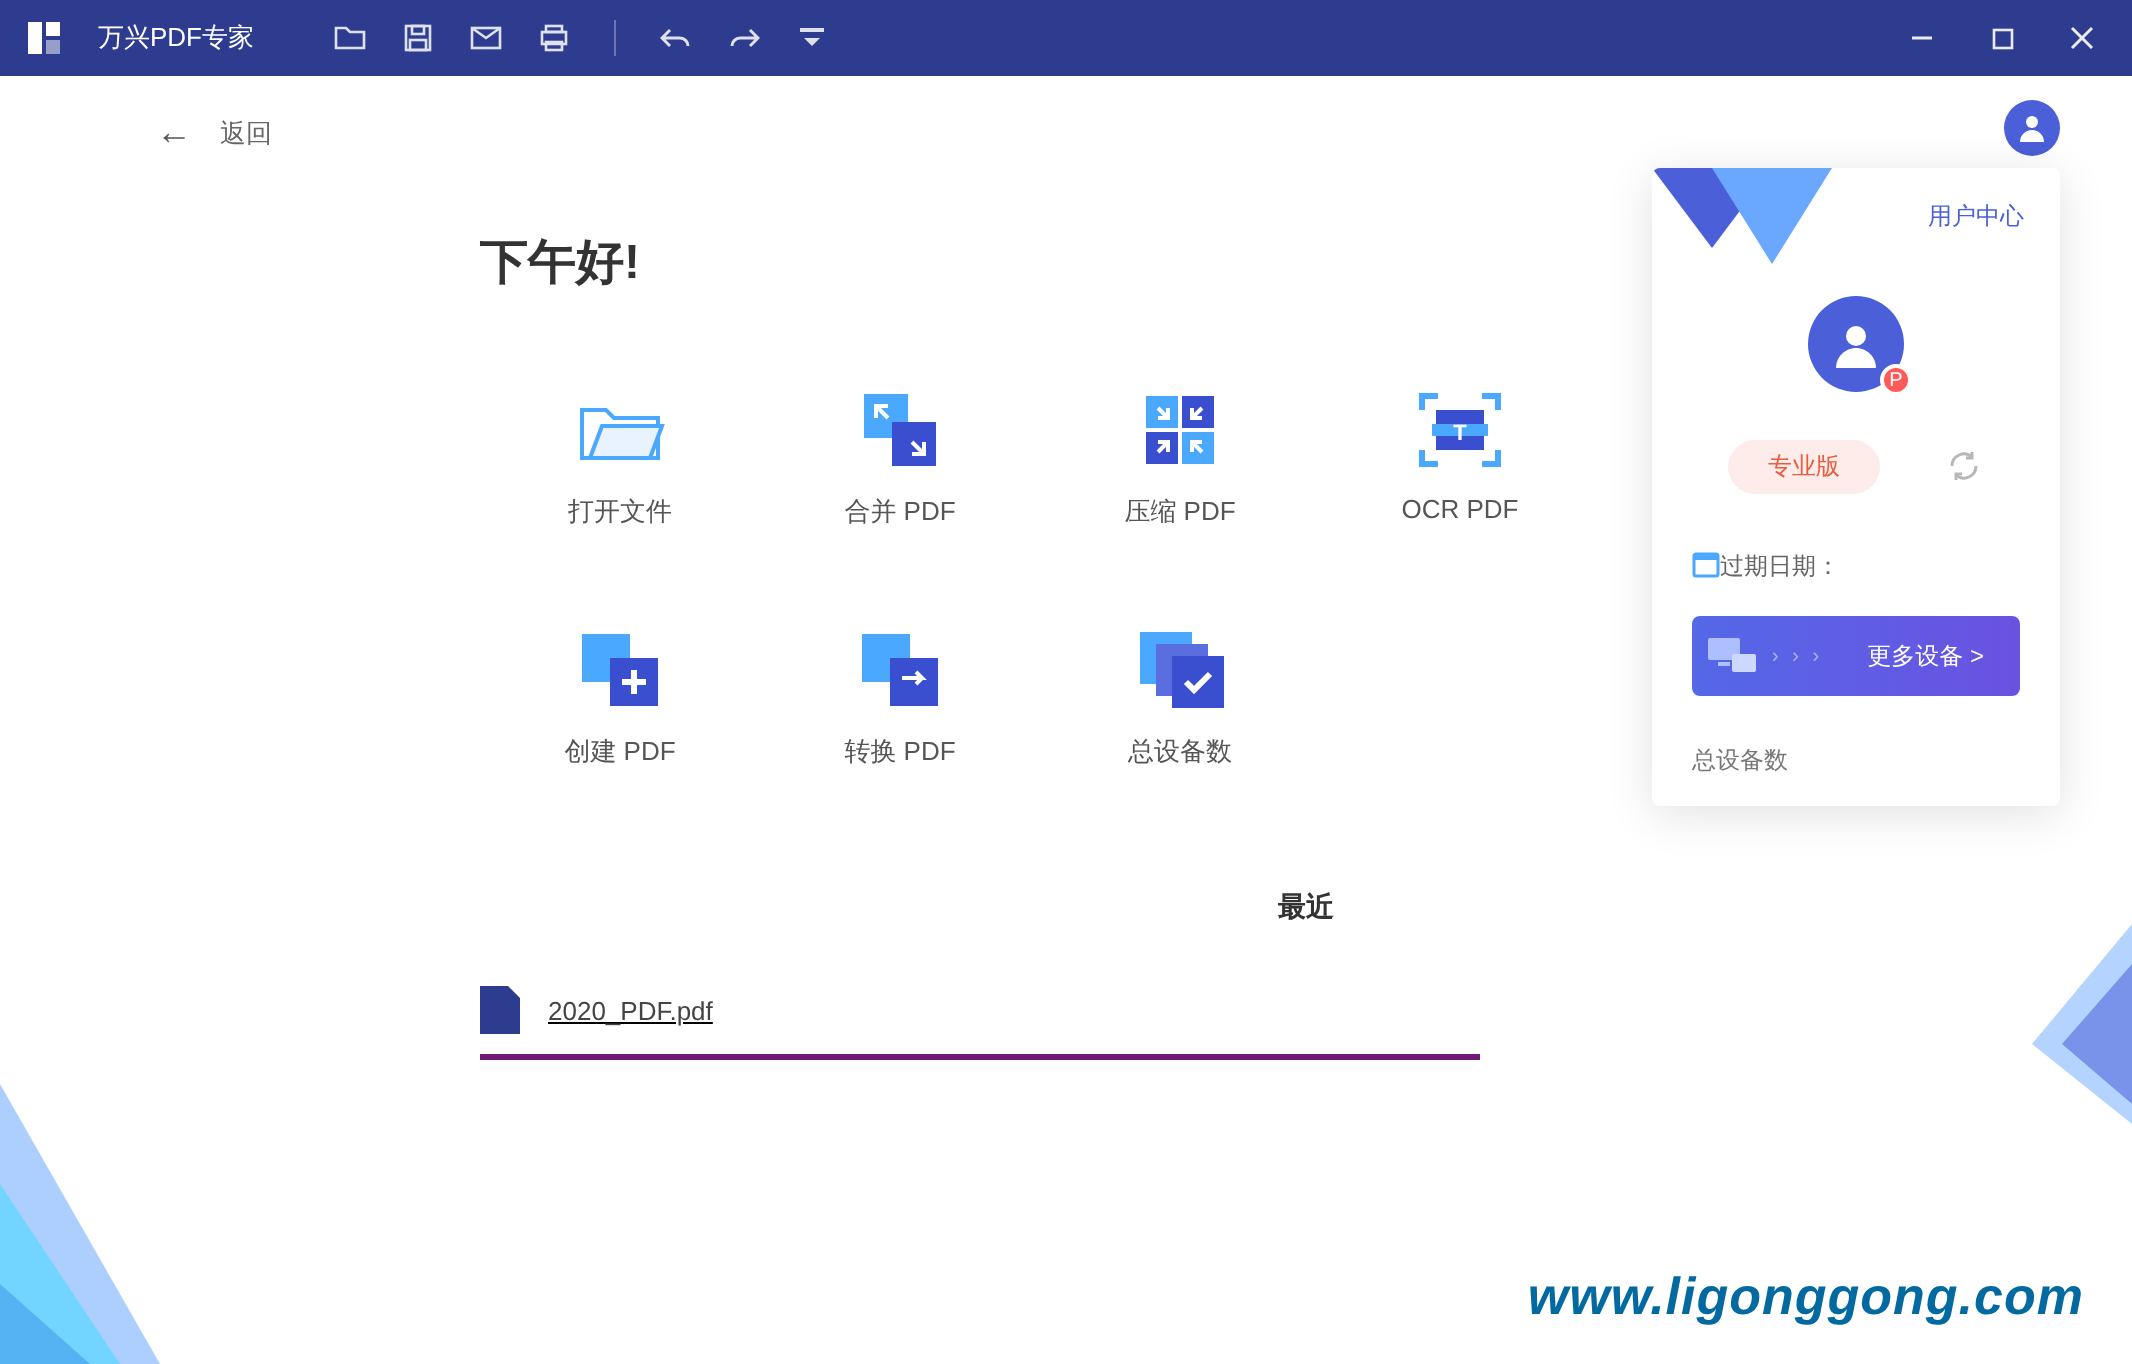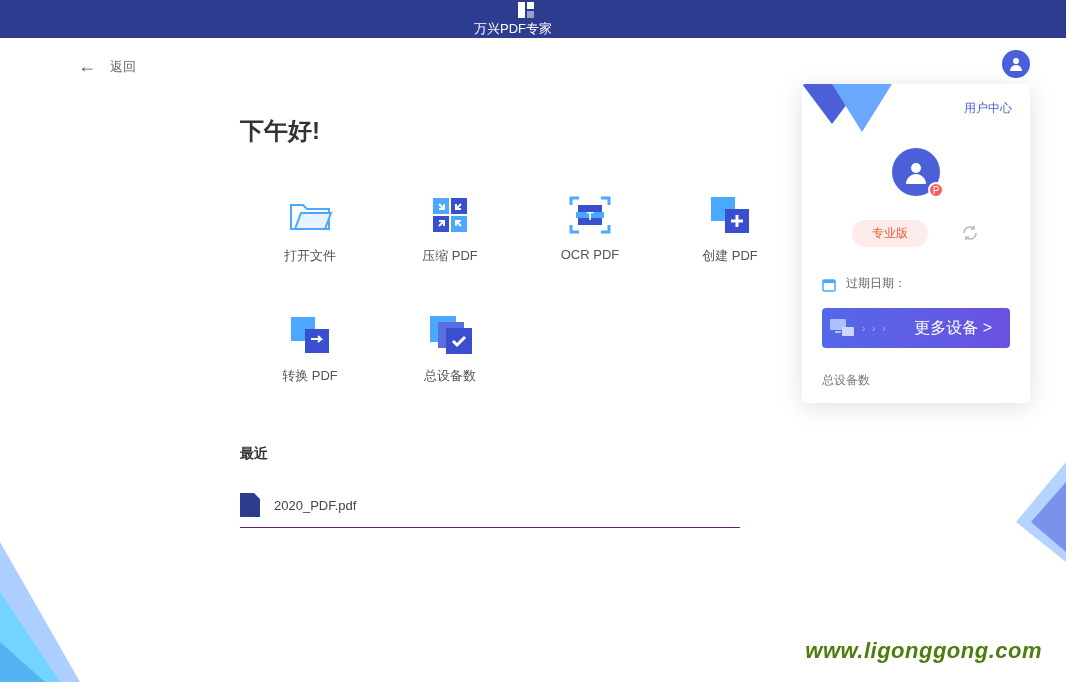--- a/index.html
+++ b/index.html
@@ -1,18 +1,18 @@
 <!DOCTYPE html>
 <html><head>
 <meta charset="utf-8">
 <style>
 * { margin: 0; padding: 0; box-sizing: border-box; font-family: "Microsoft YaHei", Arial, sans-serif; }
 body { width: 1066px; height: 682px; background: #fff; position: relative; overflow: hidden; }
 
-.titlebar { height: 38px; background: #2e3c8f; display: flex; align-items: center; color: #fff; padding: 0 10px; flex-direction: column; }
+.titlebar { height: 38px; background: #2e3c8f; display: flex; align-items: center; color: #fff; padding: 0 10px; }
 .logo { width: 24px; height: 24px; margin-right: 15px; display: flex; align-items: center; justify-content: center; }
 .app-title { font-size: 13px; margin-right: 40px; }
 .tb-icons { display: flex; gap: 18px; align-items: center; }
 .tb-icon { width: 16px; height: 16px; opacity: 0.85; cursor: pointer; display: flex; align-items: center; justify-content: center; }
 .tb-sep { width: 1px; height: 18px; background: rgba(255,255,255,0.3); margin: 0 4px; }
 .tb-spacer { flex: 1; }
 .win-controls { display: flex; gap: 10px; }
 .win-btn { width: 30px; height: 30px; display: flex; align-items: center; justify-content: center; cursor: pointer; opacity: 0.9; }
 
 .content { position: relative; height: 644px; background: #fff; }
@@ -20,51 +20,51 @@
 .back-row { display: flex; align-items: center; padding: 18px 0 0 78px; gap: 14px; color: #666; font-size: 13px; cursor: pointer; }
 .back-arrow { font-size: 18px; color: #555; }
 
 .greeting { font-size: 24px; font-weight: bold; color: #333; margin: 38px 0 0 240px; }
 
 .grid { display: grid; grid-template-columns: repeat(4, 140px); gap: 50px 0; margin: 48px 0 0 240px; }
 .action { display: flex; flex-direction: column; align-items: center; gap: 12px; cursor: pointer; }
 .action-icon { width: 46px; height: 40px; display: flex; align-items: center; justify-content: center; }
 .action-label { font-size: 13px; color: #555; }
 
-.recent { margin: 60px 0 0 240px; }
+.recent { margin: 60px 0 0 240px; text-align: center; }
 .recent-title { font-size: 14px; font-weight: bold; color: #333; margin-bottom: 20px; }
-.recent-item { display: flex; align-items: center; gap: 14px; padding: 10px 0; border-bottom: 1px solid #701a75; width: 500px; cursor: pointer; }
+.recent-item { display: flex; align-items: center; gap: 14px; padding: 10px 0; border-bottom: 3px solid #701a75; width: 500px; cursor: pointer; text-decoration: underline; }
 .file-icon { width: 20px; height: 24px; background: #2e3c8f; position: relative; }
 .file-icon::before { content: ''; position: absolute; right: 0; top: 0; border-style: solid; border-width: 0 6px 6px 0; border-color: transparent #fff transparent transparent; }
 .file-name { font-size: 13px; color: #444; }
 
 .user-badge { position: absolute; right: 36px; top: 12px; width: 28px; height: 28px; border-radius: 50%; background: #4a5fd8; display: flex; align-items: center; justify-content: center; cursor: pointer; }
 
-.panel { position: absolute; right: 36px; top: 46px; width: 228px; background: #fff; border-radius: 4px; box-shadow: 0 4px 24px rgba(0,0,0,0.12); padding: 0 0 14px 0; overflow: hidden; }
+.panel { position: absolute; right: 36px; top: 46px; width: 204px; background: #fff; border-radius: 4px; box-shadow: 0 4px 24px rgba(0,0,0,0.12); padding: 0 0 14px 0; overflow: hidden; }
 .panel-top { height: 46px; position: relative; }
 .panel-flag { position: absolute; left: 0; top: 0; }
 .panel-link { position: absolute; right: 18px; top: 16px; color: #4a5fd8; font-size: 12px; cursor: pointer; }
 .avatar-wrap { display: flex; justify-content: center; margin-top: 18px; position: relative; }
 .avatar { width: 48px; height: 48px; border-radius: 50%; background: #4a5fd8; display: flex; align-items: center; justify-content: center; position: relative; }
 .avatar-badge { position: absolute; right: -4px; bottom: -2px; width: 16px; height: 16px; border-radius: 50%; background: #ff5a5a; color: #fff; font-size: 10px; display: flex; align-items: center; justify-content: center; border: 2px solid #fff; }
 .plan-row { display: flex; justify-content: center; align-items: center; gap: 34px; margin-top: 24px; }
 .plan-pill { padding: 5px 20px; border-radius: 16px; background: #fdecea; color: #e85d3d; font-size: 12px; }
 .restore-icon { width: 18px; height: 18px; cursor: pointer; opacity: 0.6; }
 .info-list { margin: 28px 20px 0 20px; }
-.info-row { display: flex; align-items: flex-end; gap: 10px; font-size: 12px; color: #666; margin-bottom: 14px; }
+.info-row { display: flex; align-items: flex-start; font-size: 12px; color: #666; margin-bottom: 14px; }
 .info-ico { width: 14px; height: 14px; }
 .device-btn { margin: 16px 20px 0 20px; height: 40px; background: linear-gradient(90deg, #5468e8, #6a52e0); border-radius: 4px; display: flex; align-items: center; cursor: pointer; position: relative; overflow: hidden; }
 .device-ico { width: 40px; display: flex; align-items: center; justify-content: center; }
 .device-chev { color: rgba(255,255,255,0.5); font-size: 10px; letter-spacing: 2px; }
-.device-label { flex: 1; text-align: right; padding-right: 18px; color: #fff; font-size: 16px; }
+.device-label { flex: 1; text-align: right; padding-right: 18px; color: #fff; font-size: 12px; }
 .logout { margin: 24px 20px 0 20px; font-size: 12px; color: #777; cursor: pointer; }
 
 .deco-bl { position: absolute; left: 0; bottom: 0; width: 120px; height: 200px; pointer-events: none; }
 .deco-br { position: absolute; right: 0; bottom: 120px; pointer-events: none; }
-.watermark { position: absolute; right: 24px; bottom: 18px; color: #4d7c0f; font-style: italic; font-weight: bold; font-size: 22px; letter-spacing: 0.5px; }
+.watermark { position: absolute; right: 24px; bottom: 18px; color: #0369a1; font-style: italic; font-weight: bold; font-size: 26px; letter-spacing: 0.5px; }
 
 svg { display: block; }
 </style>
 </head>
 <body>
 
 <div class="titlebar">
   <div class="logo">
     <svg width="20" height="20" viewBox="0 0 20 20">
         <rect x="2" y="2" width="7" height="16" fill="#fff"></rect>
@@ -149,20 +149,31 @@
 
   <div class="grid">
     <div class="action">
       <div class="action-icon">
         <svg width="46" height="36" viewBox="0 0 46 36" fill="none" stroke="#4aa8ff" stroke-width="2">
             <path d="M4 8h12l4 4h22v20H4z"></path>
             <path d="M8 32L14 16h30l-6 16z" fill="#e8f3ff"></path>
           </svg>
       </div>
       <div class="action-label">打开文件</div>
+    </div>
+    <div class="action">
+      <div class="action-icon">
+        <svg width="40" height="40" viewBox="0 0 40 40">
+            <rect x="2" y="2" width="22" height="22" fill="#4aa8ff"></rect>
+            <rect x="16" y="16" width="22" height="22" fill="#3a4fd0"></rect>
+            <path d="M8 8l6 6M8 14V8h6" stroke="#fff" stroke-width="2" fill="none"></path>
+            <path d="M32 32l-6-6M32 26v6h-6" stroke="#fff" stroke-width="2" fill="none"></path>
+          </svg>
+      </div>
+      <div class="action-label">合并 PDF</div>
     </div>
     <div class="action">
       <div class="action-icon">
         <svg width="40" height="40" viewBox="0 0 40 40">
             <rect x="3" y="3" width="16" height="16" fill="#4aa8ff"></rect>
             <rect x="21" y="3" width="16" height="16" fill="#3a4fd0"></rect>
             <rect x="3" y="21" width="16" height="16" fill="#3a4fd0"></rect>
             <rect x="21" y="21" width="16" height="16" fill="#4aa8ff"></rect>
             <g stroke="#fff" stroke-width="2" fill="none">
               <path d="M14 14l-5-5M14 9v5H9"></path>

